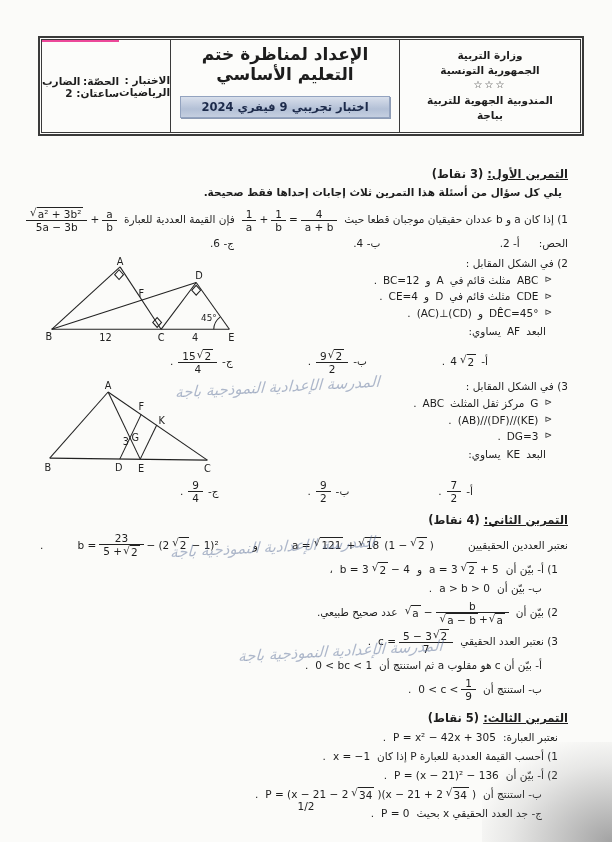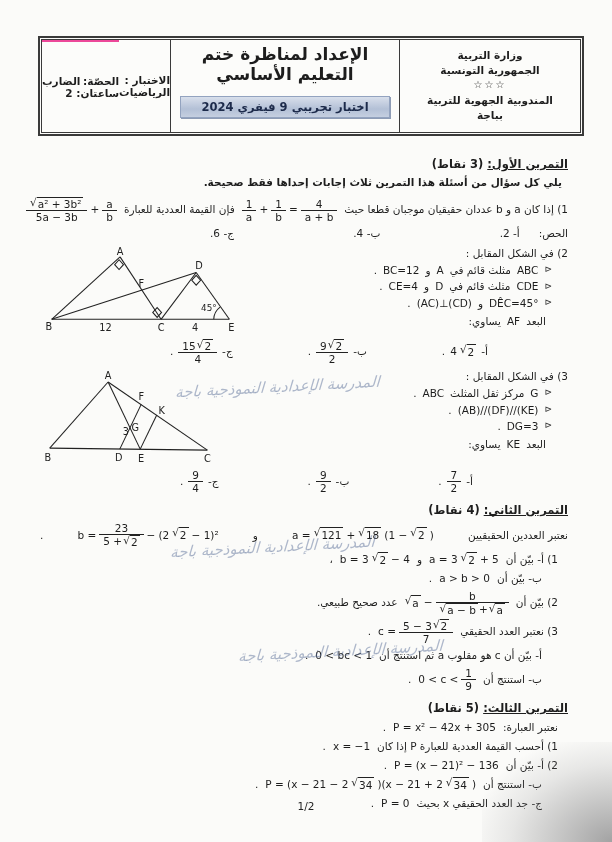--- a/index.html
+++ b/index.html
@@ -13,21 +13,21 @@
   .h-gov{width:168px;text-align:center;font-weight:bold;font-size:10.5px;line-height:1.45;padding-top:8px;}
   .h-gov .stars{font-size:10px;letter-spacing:2px;color:#2a2a2a;}
   .h-mid{flex:1;border-left:1px solid #3a3a3a;border-right:1px solid #3a3a3a;text-align:center;}
   .h-mid .t{font-weight:bold;font-size:17px;}
   .h-badge{display:inline-block;margin-top:12px;padding:3px 20px;font-weight:bold;font-size:11.5px;color:#1c2a4a;
            background:linear-gradient(#d8dfeb,#b3c0d6 60%,#c5cfe0);border:1px solid #93a3bf;box-shadow:1px 1px 0 #8e9cb5;}
   .h-info{width:128px;display:flex;padding:0;}
   .h-info .row{flex:1;display:flex;align-items:center;justify-content:center;font-weight:bold;font-size:10.5px;}
   .h-info .row + .row{border-top:2px solid #ec4899;text-align:right;}
   
-  .content{position:absolute;top:148px;right:44px;left:40px;font-size:10.5px;line-height:1.5;}
+  .content{position:absolute;top:158px;right:44px;left:40px;font-size:10.5px;line-height:1.5;}
   .ex-title{font-weight:bold;font-size:11.5px;margin:8px 0 2px;}
   .ex-title .u{text-decoration:underline;}
   .rule{font-weight:bold;margin:0 6px 1px 0;font-size:10.5px;}
   .ln{display:flex;align-items:center;gap:7px;margin:3px 0;}
   .between{justify-content:space-between;}
   .m{direction:ltr;display:inline-flex;align-items:center;gap:3px;font-size:10.5px;white-space:nowrap;}
   .fr{display:inline-flex;flex-direction:column;text-align:center;vertical-align:middle;line-height:1.15;}
   .fr .nm{border-bottom:1px solid #222;padding:0 4px;display:inline-flex;justify-content:center;align-items:flex-end;gap:1px;direction:ltr;}
   .fr .dn{padding:0 4px;display:inline-flex;justify-content:center;align-items:flex-start;gap:1px;direction:ltr;}
   .sq{display:inline-flex;direction:ltr;align-items:flex-start;}

